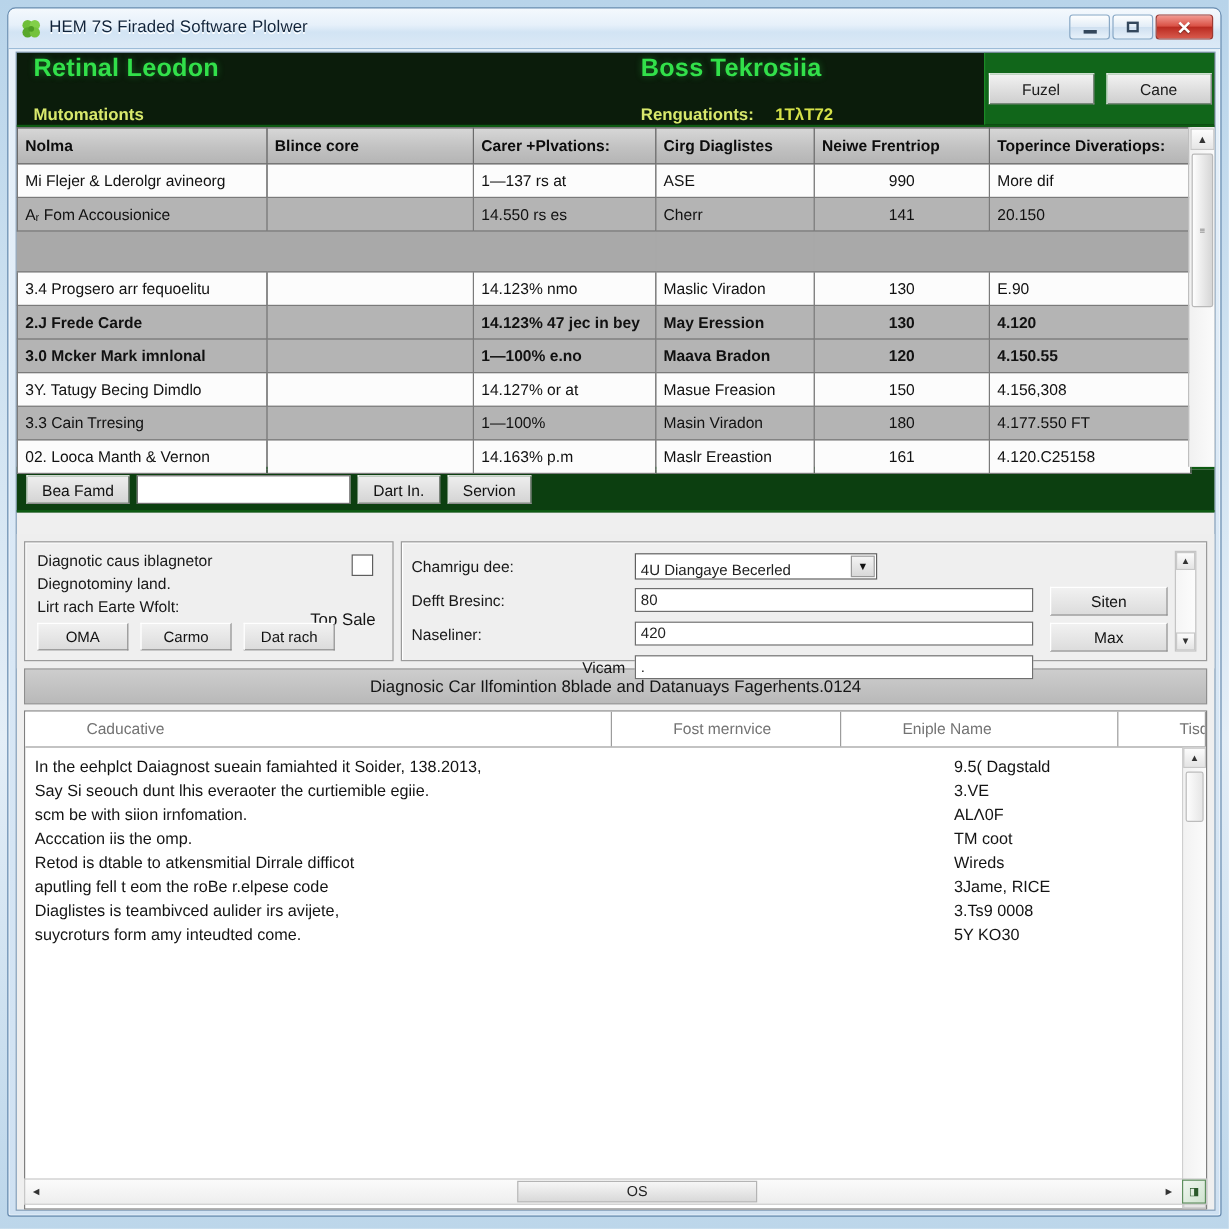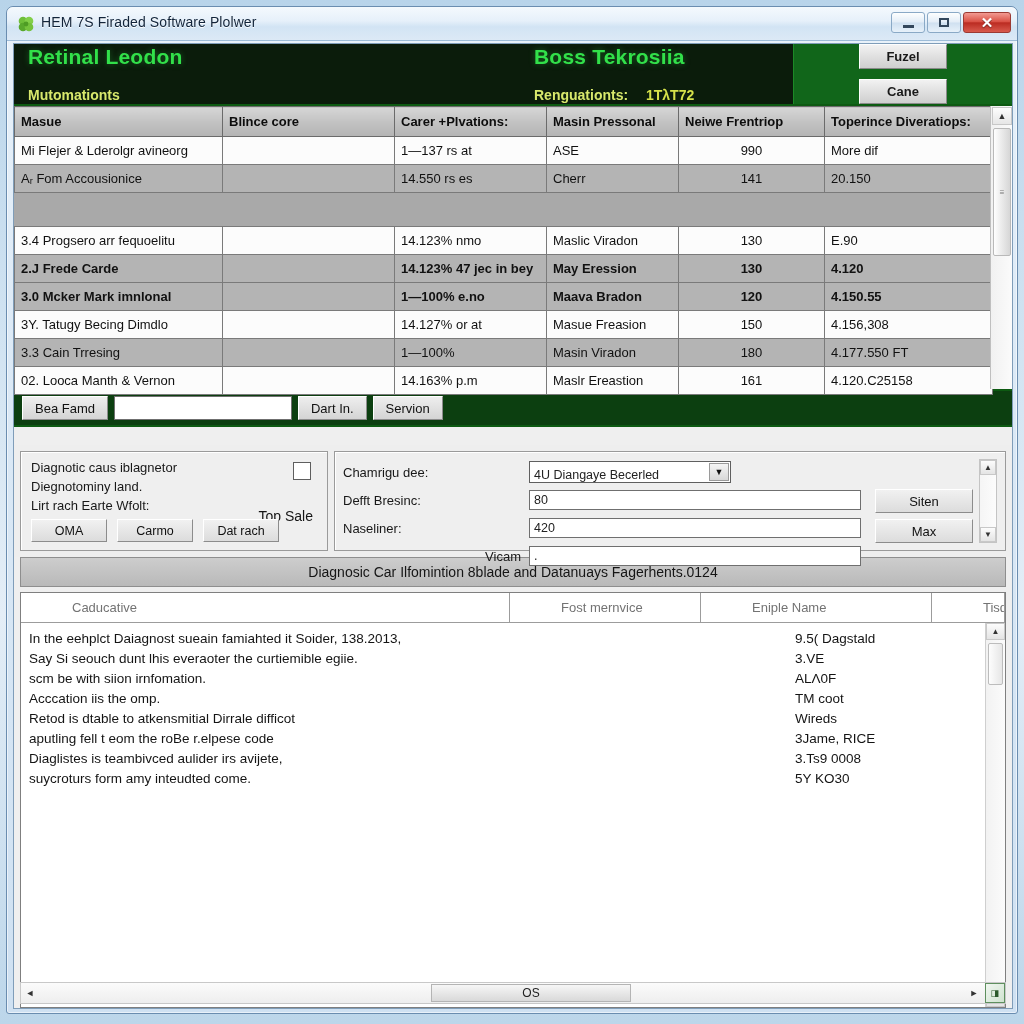--- a/index.html
+++ b/index.html
@@ -78,24 +78,24 @@
     display: flex;
     overflow:hidden;
   }
   #banner .bzone {
     position:absolute; top:0; bottom:0;
     display:flex; flex-direction:column; justify-content:center;
   }
   #banner .z1 { left: 14px; }
   #banner .z2 { left: 520px; }
   #banner .z3 {
-    right: 0; width: 219px;
+    right: 0; width: 192px;
     background: #11661a;
     border-left: 1px solid #1b8a26;
-    flex-direction: column; align-items:center; justify-content:center; gap: 10px; font-weight: bold;
+    flex-direction: row; align-items:center; justify-content:center; gap: 10px;
   }
   .bTitle {
     font-size: 21px; font-weight: bold; color: #32e04a;
     letter-spacing: .2px; line-height: 1.1;
     text-shadow: 0 0 6px rgba(50,224,74,.35);
   }
   .bSub { font-size: 14px; font-weight: bold; color: #d8e86c; margin-top: 19px; }
   .bSub .val { color: #d6e24a; margin-left: 14px; }
   .bBtn {
     width: 88px; height: 26px;
@@ -372,24 +372,24 @@
         <colgroup>
           <col style="width:208px">
             <col style="width:172px">
             <col style="width:152px">
           <col style="width:132px">
             <col style="width:146px">
             <col style="width:168px">
         </colgroup>
         <thead>
             <tr>
-          <th>Masue</th>
+          <th>Nolma</th>
           <th>Blince core</th>
           <th>Carer +Plvations:</th>
-          <th>Masin Pressonal</th>
+          <th>Cirg Diaglistes</th>
           <th>Neiwe Frentriop</th>
           <th>Toperince Diveratiops:</th>
         </tr>
           </thead>
         <tbody id="gridBody">
             <tr class="r-light">
               <td>Mi Flejer &amp; Lderolgr avineorg</td>
               <td></td>
               <td>1—137 rs at</td>
               <td>ASE</td>

